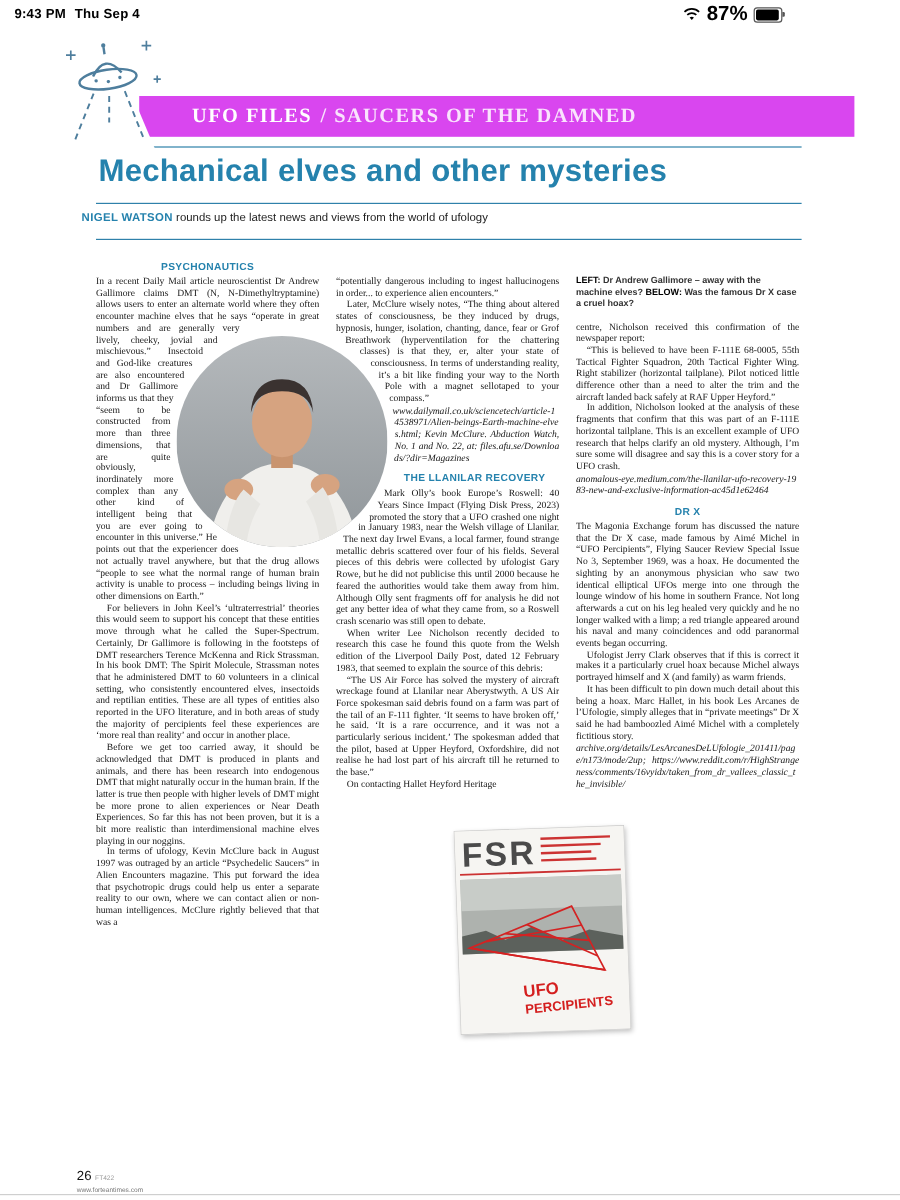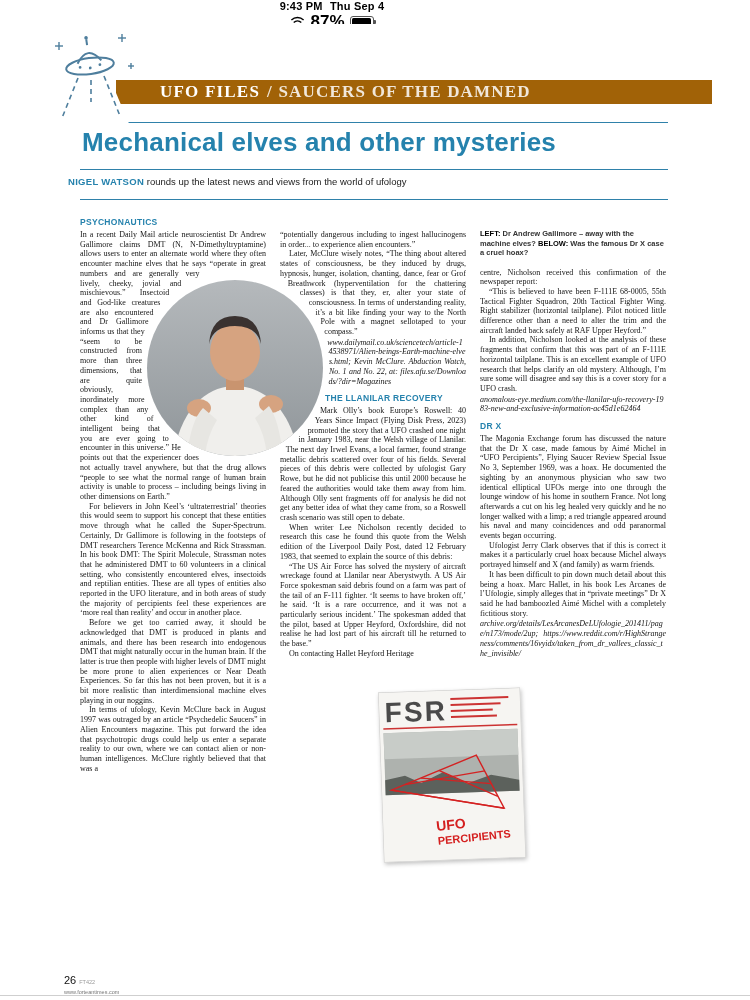--- a/index.html
+++ b/index.html
@@ -1,33 +1,33 @@
 <!DOCTYPE html>
 <html><head>
 <meta charset="utf-8">
 <style>
   html,body{margin:0;padding:0;background:#ffffff;}
   #screen{position:relative;width:750px;height:1000px;background:#ffffff;overflow:hidden;
           font-family:"Liberation Sans",sans-serif;}
 
   
   .status-bar{position:absolute;top:0;left:0;width:664px;height:24px;display:flex;
-              justify-content:space-between;align-items:center;padding:0 12px;box-sizing:border-box;flex-direction:column;}
+              justify-content:space-between;align-items:center;padding:0 12px;box-sizing:border-box;}
   .sb-left{font-size:11px;font-weight:bold;color:#000;letter-spacing:0.2px;}
   .sb-left .sb-date{font-weight:bold;margin-left:4px;}
   .sb-right{display:flex;align-items:center;gap:5px;}
   .sb-pct{font-size:17px;font-weight:bold;color:#000;}
   .battery{position:relative;width:22px;height:11px;border:1px solid #555;border-radius:3px;}
   .battery .fill{position:absolute;left:1px;top:1px;bottom:1px;width:87%;background:#000;border-radius:1.5px;}
   .battery .tip{position:absolute;right:-3px;top:3px;width:2px;height:4px;background:#555;border-radius:0 1px 1px 0;}
 
   
   .page{position:absolute;top:24px;left:0;width:750px;height:976px;background:#fff;}
 
-  .banner{position:absolute;top:56px;left:116px;width:596px;height:24px;background:#a16207;
+  .banner{position:absolute;top:56px;left:116px;width:596px;height:34px;background:#d946ef;
           display:flex;align-items:center;padding-left:44px;box-sizing:border-box;z-index:1;}
   .banner .b1{font-family:"Liberation Serif",serif;font-weight:bold;font-size:17px;color:#fff;letter-spacing:1.2px;}
   .banner .b2{font-family:"Liberation Serif",serif;font-weight:bold;font-size:17px;color:rgba(255,255,255,0.85);letter-spacing:1.2px;margin-left:7px;}
 
   .ufo-art{position:absolute;top:4px;left:42px;width:98px;height:98px;z-index:2;}
 
   .rule{position:absolute;left:80px;width:588px;height:1px;background:#2f81aa;}
   .rule.r1{top:98px;}
   .rule.r2{top:145px;}
   .rule.r3{top:175px;}
@@ -37,21 +37,21 @@
   .byline{position:absolute;top:152px;left:68px;width:588px;font-size:9.5px;color:#222;}
   .byline .by-name{color:#2582ad;font-weight:bold;letter-spacing:0.3px;}
 
   
   .columns{position:absolute;top:192px;left:80px;width:588px;height:750px;display:flex;gap:14px;}
   .column{width:186px;height:750px;overflow:hidden;font-family:"Liberation Serif",serif;
           font-size:8px;line-height:9.7px;color:#151515;text-align:justify;}
   #col2{padding-top:14px;box-sizing:border-box;}
 
   .col-heading{font-family:"Liberation Sans",sans-serif;font-weight:bold;font-size:8.5px;
-               color:#2582ad;letter-spacing:0.3px;margin:7px 0 3px;line-height:10px;text-align:left;}
+               color:#2582ad;letter-spacing:0.3px;margin:7px 0 3px;line-height:10px;text-align:center;}
   #col1 .col-heading{margin-top:1px;}
   .body-para{margin:0;text-indent:9px;}
   .body-para.noindent{text-indent:0;}
   .body-para.source{font-style:italic;text-indent:0;margin:1px 0 2px;word-break:break-all;}
 
   
   .wrapshape{pointer-events:none;}
   .f-circle-r{float:right;width:124px;height:246px;shape-outside:circle(94px at 92px 150px);}
   .f-circle-l{float:left;width:54px;height:232px;shape-outside:circle(94px at -45px 136px);}
   .f-cover-r{float:right;width:88px;height:630px;shape-outside:inset(456px 0 0 0);}

